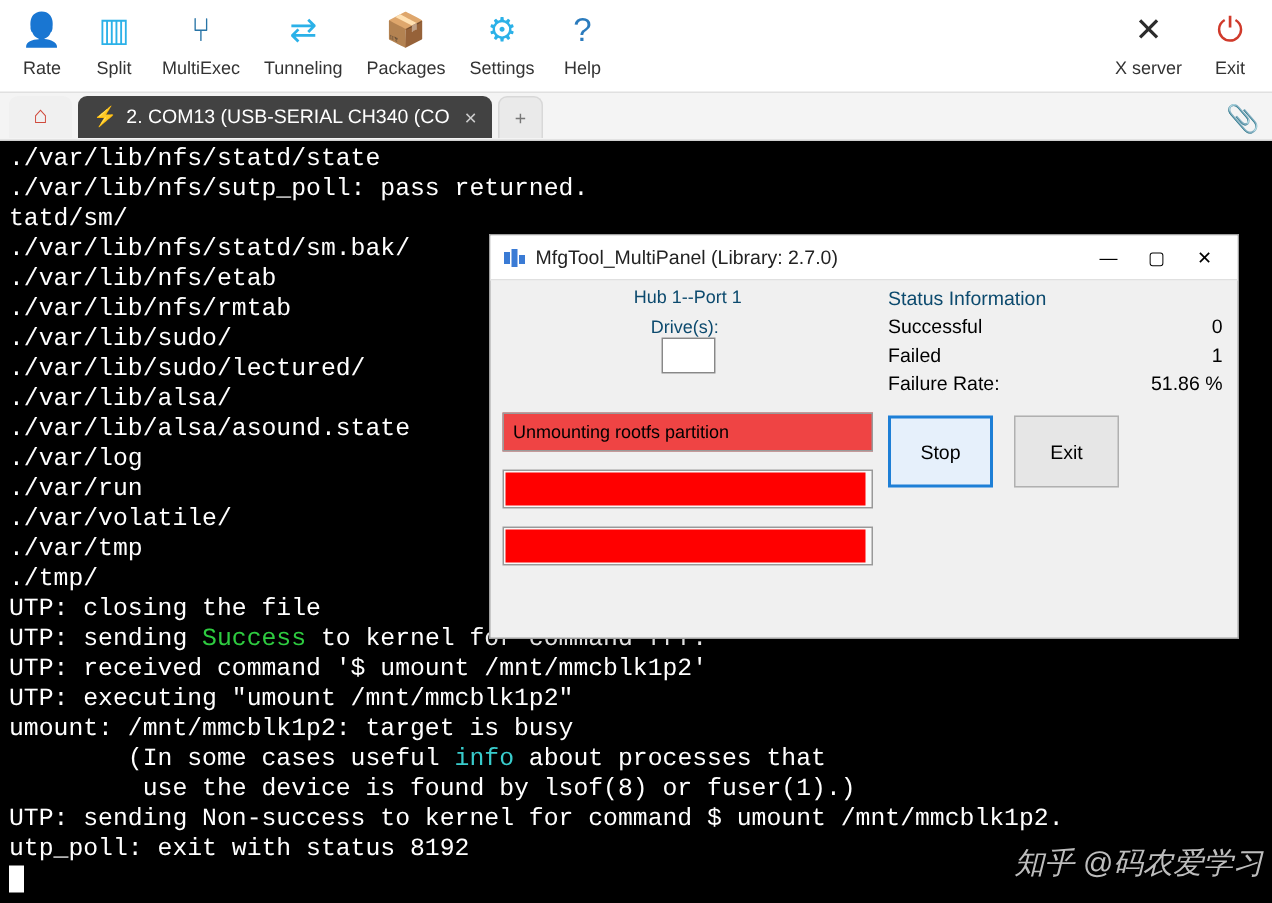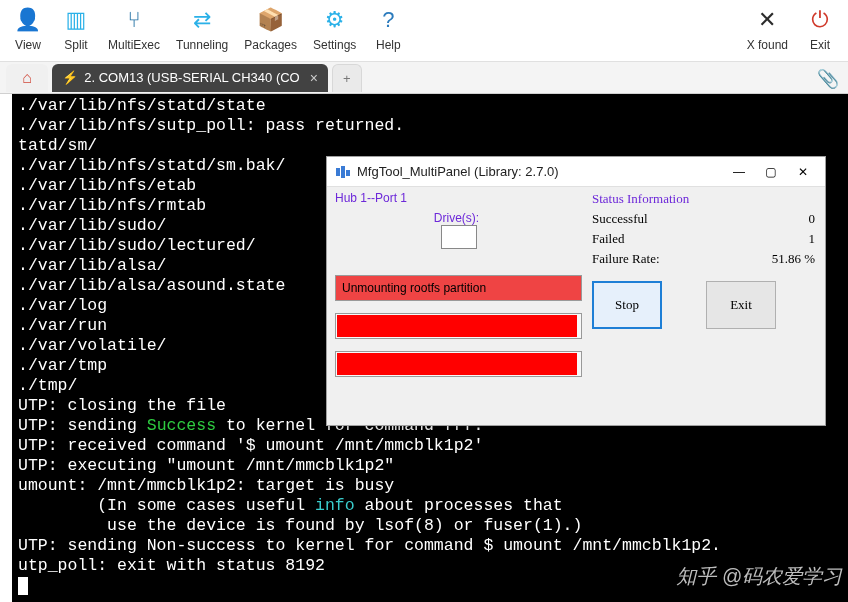--- a/index.html
+++ b/index.html
@@ -69,21 +69,20 @@
     background:#000;
     color:#fff;
     font-family: "Courier New", monospace;
     font-size:16.5px;
     line-height:20px;
     padding:2px 6px 6px 6px;
     height: calc(602px - 62px - 32px);
     white-space:pre;
     overflow:hidden;
     position:relative;
-    margin-left:12px;
   }
   .terminal .green { color:#2ecc40; }
   .terminal .cyan  { color:#39cccc; }
   .terminal .cursor {
     display:inline-block; width:10px; height:18px;
     background:#fff; vertical-align:middle;
   }
   .watermark {
     position:absolute; right:6px; bottom:16px;
     color:#bdbdbd; font-family:"Segoe UI",sans-serif; font-size:20px;
@@ -106,54 +105,54 @@
   }
   .dlg-titlebar .dlg-icon { width:16px; height:16px; margin-right:6px; }
   .dlg-titlebar .dlg-title { flex:0 0 auto; font-size:13px; color:#222; }
   .dlg-titlebar .dlg-spacer { flex:1; }
   .dlg-winbtn { width:32px; height:24px; display:flex; align-items:center; justify-content:center; font-size:12px; cursor:pointer;}
   .dlg-body { flex:1; display:flex; }
   .dlg-left {
     width:263px; padding:4px 8px 6px 8px;
     display:flex; flex-direction:column;
   }
-  .dlg-right { flex:1; padding:4px 10px 2px 2px; display:flex; flex-direction:column;font-family:Liberation Serif, serif;}
-  .dlg-label { font-size:12px; color:#6d28d9; }
+  .dlg-right { flex:1; padding:4px 10px 2px 2px; display:flex; flex-direction:column;}
+  .dlg-label { font-size:12px; color:#0c4a6e;text-align:center; }
   .drives-row { display:flex; align-items:center; margin-top:6px;flex-direction:column; }
   .drives-row .dlg-label { margin-right:4px; }
   .drives-box { width:36px; height:24px; border:1px solid #888; background:#fff;}
   .status-box {
     margin-top:26px; height:26px; border:1px solid #9a9a9a;
     background:#ef4444; display:flex; align-items:center; padding:0 6px;
     font-size:12px;
   }
   .progress {
     margin-top:12px; height:26px; border:1px solid #999;
     background:#f8f8f8; position:relative;
   }
   .progress .bar { position:absolute; left:1px; top:1px; bottom:1px; background:#ff0000; }
   .stat-row { display:flex; justify-content:space-between; font-size:13px; margin-top:4px;}
   .stat-row.header { font-weight:normal; margin-top:0; }
-  .dlg-buttons { display:flex; gap:44px; margin-top:14px; }
+  .dlg-buttons { display:flex; gap:14px; margin-top:14px; }
   .dlg-btn {
     width:70px; height:48px;
     background:#e6e6e6; border:1px solid #b0b0b0;
     display:flex; align-items:center; justify-content:center;
     font-size:13px; cursor:pointer;
   }
   .dlg-btn.primary { border:2px solid #1e7fd6; background:#e6f0fb; }
 </style>
 </head>
 <body>
 
 <div class="toolbar">
   <div class="tb-left" id="tb-left">
       <div class="tb-item">
         <div class="tb-icon" style="color: rgb(43, 177, 232);">👤</div>
-        <div class="tb-label">View</div>
+        <div class="tb-label">Rate</div>
       </div>
       <div class="tb-item">
         <div class="tb-icon" style="color: rgb(43, 177, 232);">▥</div>
         <div class="tb-label">Split</div>
       </div>
       <div class="tb-item">
         <div class="tb-icon" style="color: rgb(40, 116, 166);">⑂</div>
         <div class="tb-label">MultiExec</div>
       </div>
       <div class="tb-item">
@@ -170,21 +169,21 @@
       </div>
       <div class="tb-item">
         <div class="tb-icon" style="color: rgb(43, 123, 189);">?</div>
         <div class="tb-label">Help</div>
       </div>
     </div>
   <div class="spacer"></div>
   <div class="tb-left" id="tb-right">
       <div class="tb-item">
         <div class="tb-icon" style="color: rgb(44, 44, 44);">✕</div>
-        <div class="tb-label">X found</div>
+        <div class="tb-label">X server</div>
       </div>
       <div class="tb-item">
         <div class="tb-icon" style="color: rgb(208, 58, 43);">⏻</div>
         <div class="tb-label">Exit</div>
       </div>
     </div>
 </div>
 
 <div class="tabbar">
   <div class="tab home">

